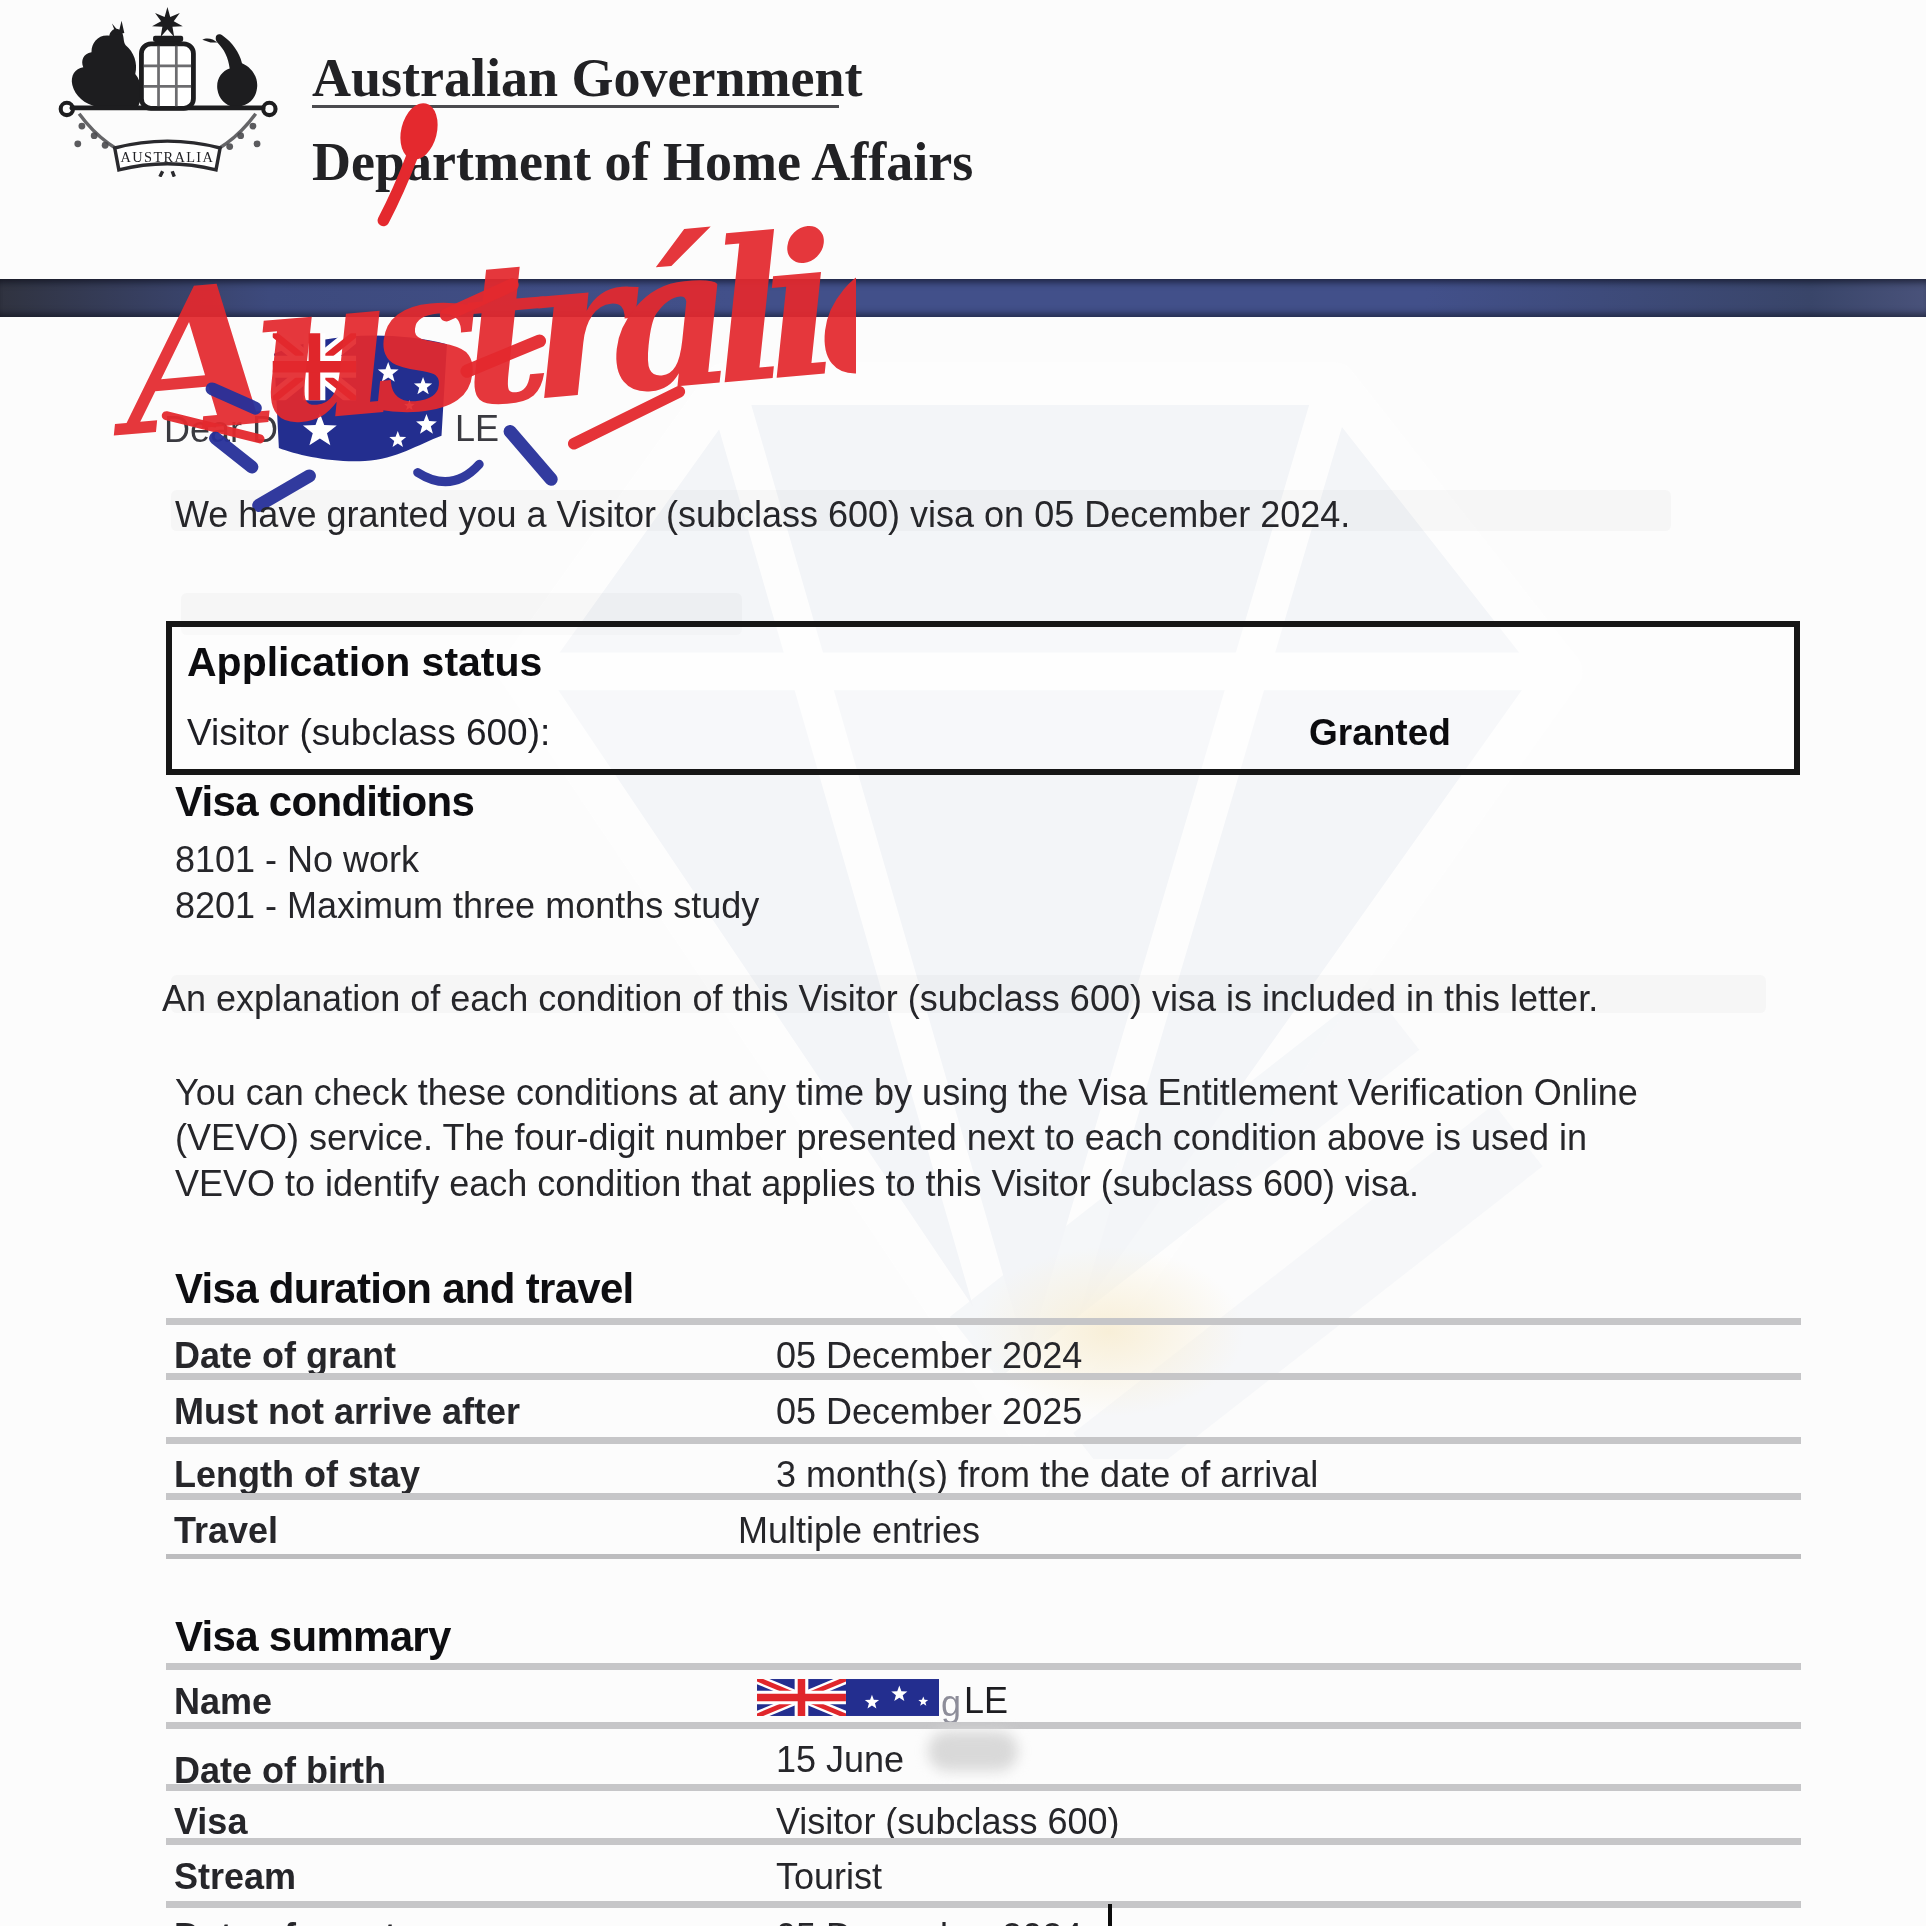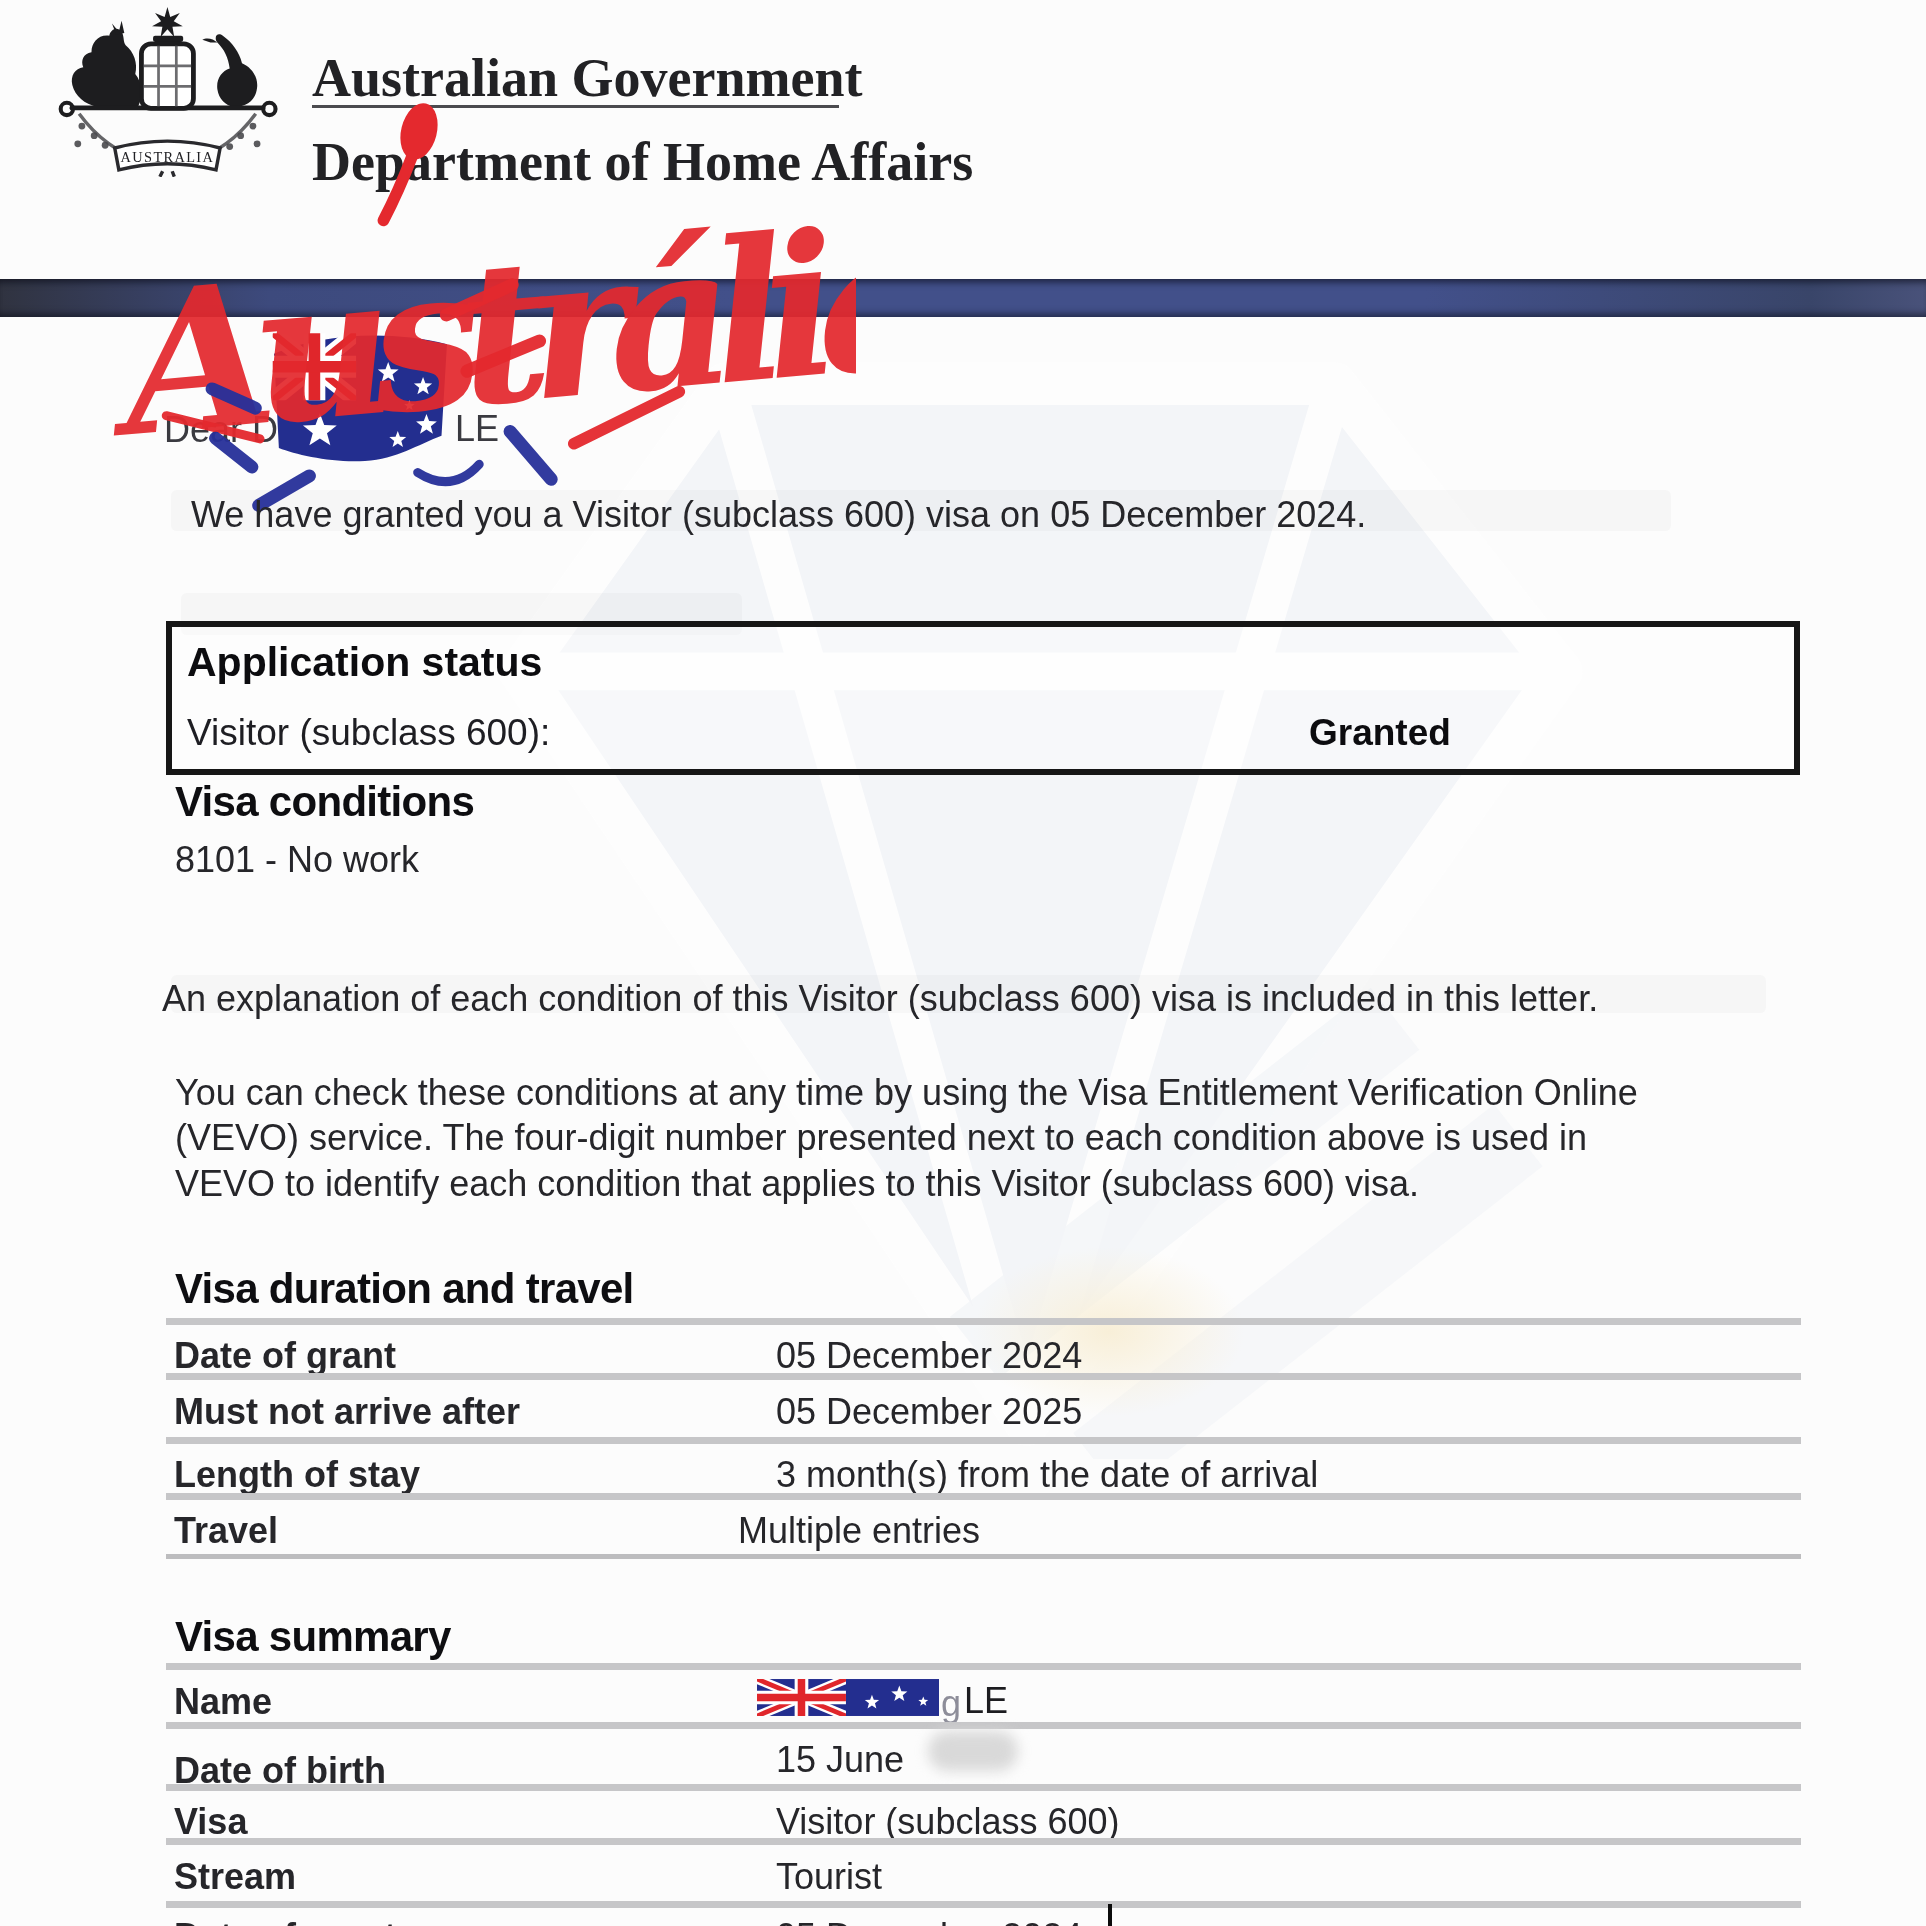--- a/index.html
+++ b/index.html
@@ -161,30 +161,31 @@
 
     <g stroke="#27309a" stroke-linecap="round" opacity="0.95" fill="none">
       <line x1="190" y1="448" x2="253" y2="476" stroke-width="19"></line>
       <line x1="195" y1="520" x2="248" y2="562" stroke-width="19"></line>
       <line x1="258" y1="618" x2="332" y2="575" stroke-width="19"></line>
       <path d="M490,570 Q540,602 580,558" stroke-width="13"></path>
       <line x1="625" y1="510" x2="685" y2="580" stroke-width="19"></line>
     </g>
   </svg>
 
-  <div class="abs body-t" style="left:175px;top:494px;margin-left:16px;">We have granted you a Visitor (subclass 600) visa on 05 December 2024.</div>
+  <div class="abs body-t" style="left:175px;top:494px;">We have granted you a Visitor (subclass 600) visa on 05 December 2024.</div>
 
   <div id="status-box">
     <div class="abs b" style="left:15px;top:12.3px;font-size:41px;color:#0c0c0f;">Application status</div>
     <div class="abs" style="left:15px;top:85px;font-size:37px;color:#1e1e23;">Visitor (subclass 600):</div>
     <div class="abs b" style="left:1137px;top:85px;font-size:37px;color:#0c0c0f;">Granted</div>
   </div>
 
   <div class="abs sec-h" style="left:175px;top:778px;">Visa conditions</div>
   <div class="abs body-t" style="left:175px;top:839px;">8101 - No work</div>
+  <div class="abs body-t" style="left:175px;top:885px;">8201 - Maximum three months study</div>
 
   <div class="abs body-t" style="left:162px;top:978px;">An explanation of each condition of this Visitor (subclass 600) visa is included in this letter.</div>
   <div class="abs body-t" style="left:175px;top:1072px;">You can check these conditions at any time by using the Visa Entitlement Verification Online</div>
   <div class="abs body-t" style="left:175px;top:1117px;">(VEVO) service. The four-digit number presented next to each condition above is used in</div>
   <div class="abs body-t" style="left:175px;top:1163px;">VEVO to identify each condition that applies to this Visitor (subclass 600) visa.</div>
 
   <div class="abs sec-h" style="left:175px;top:1265px;">Visa duration and travel</div>
 
   <div class="sep" style="top:1318px;"></div>
   <div class="abs body-t lbl" style="left:174px;top:1335px;">Date of grant</div>

